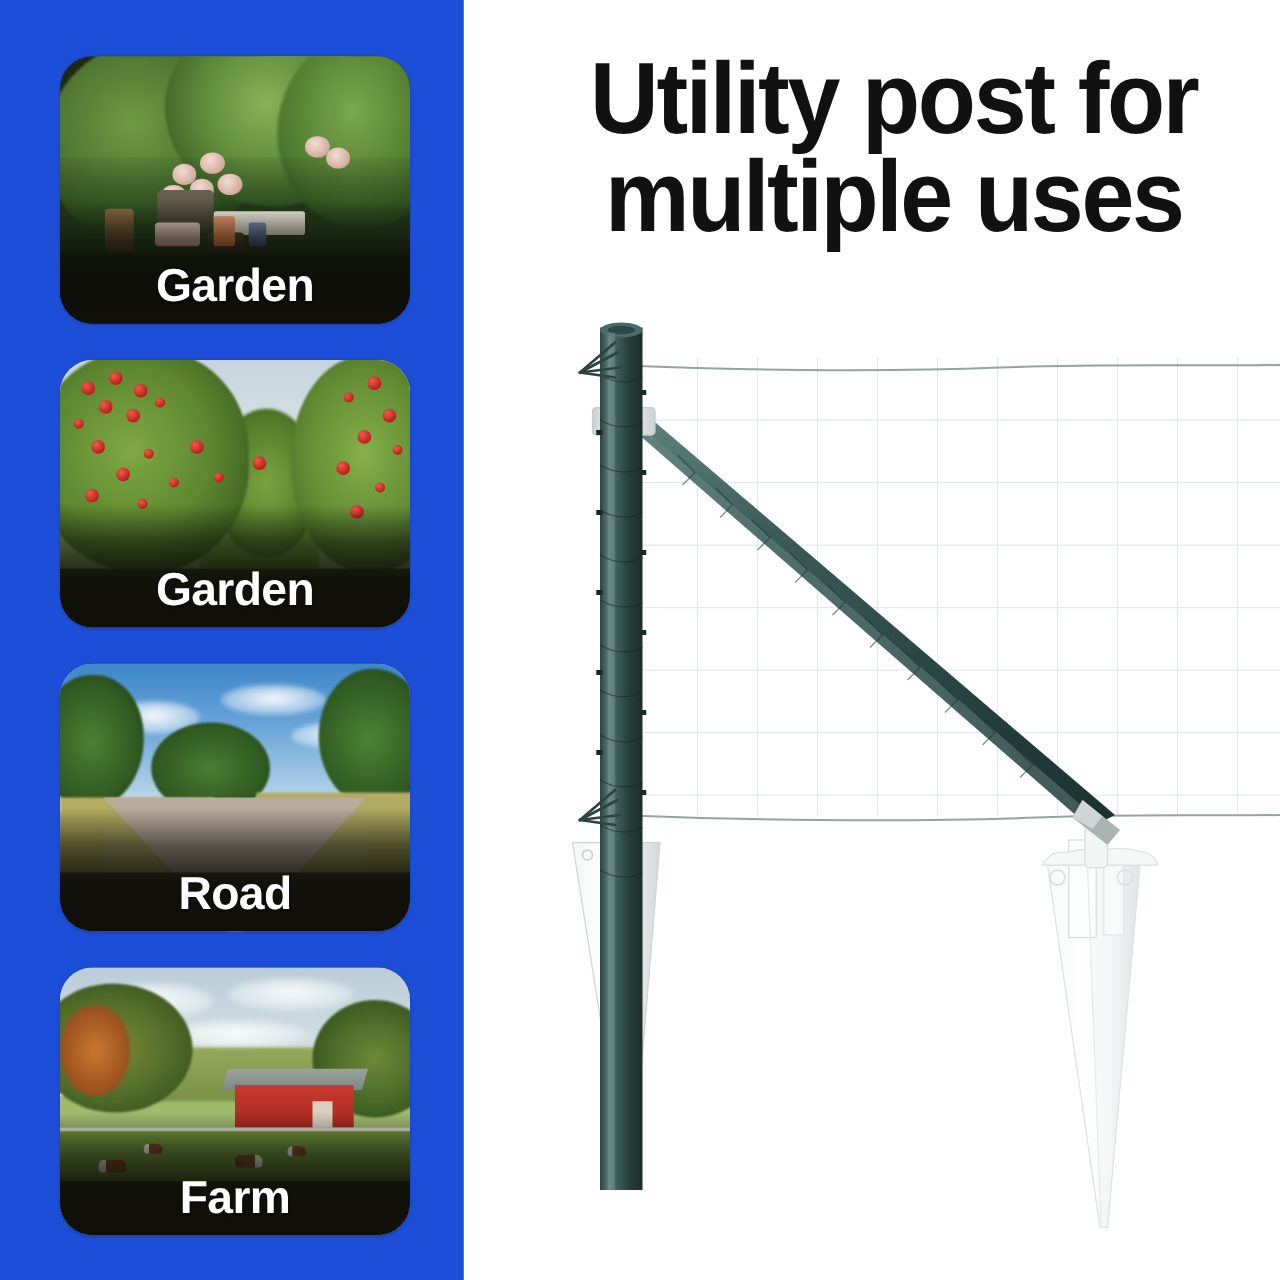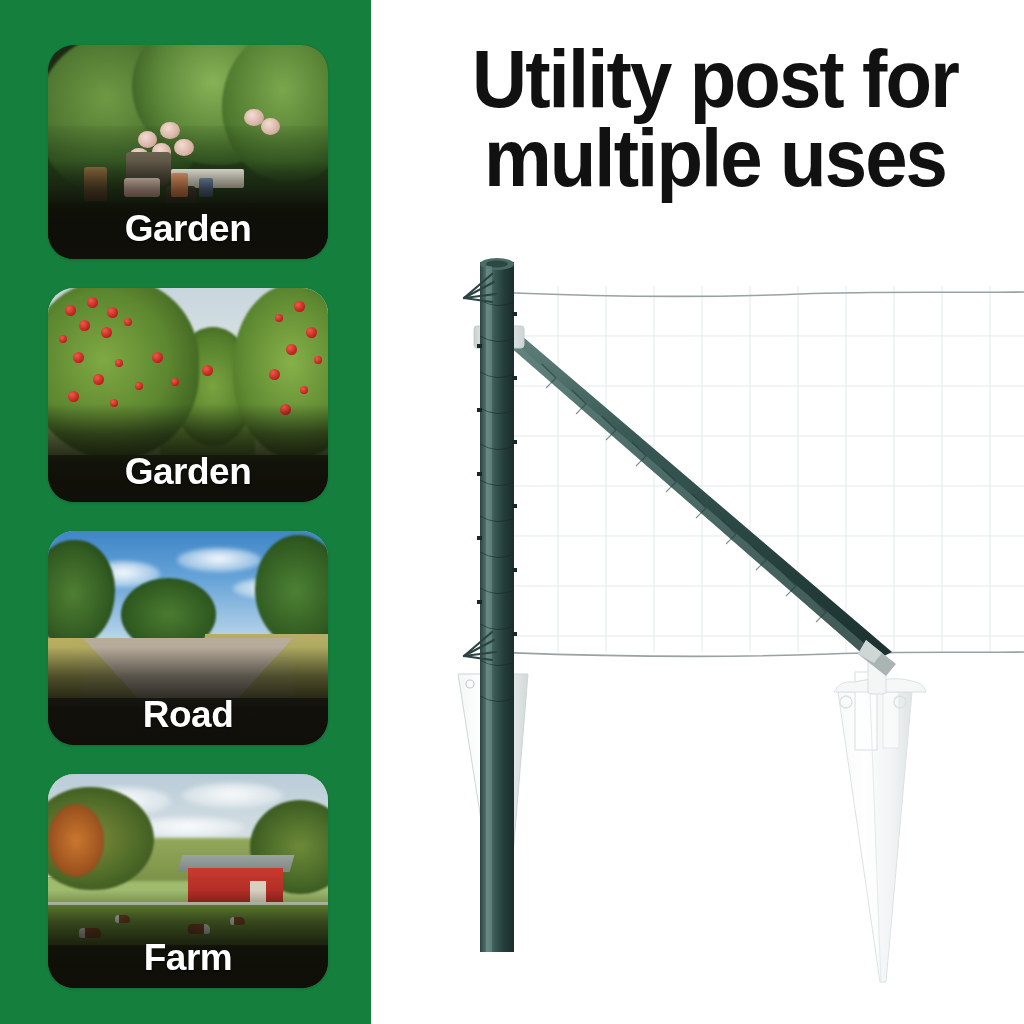--- a/index.html
+++ b/index.html
@@ -15,21 +15,21 @@
     background: #ffffff;
     font-family: "Liberation Sans", sans-serif;
   }
 
   
   #sidebar {
     position: absolute;
     left: 0; top: 0;
     width: 371px;
     height: 1024px;
-    background: #15803d;
+    background: #1d4ed8;
   }
 
   .card {
     position: absolute;
     left: 48px;
     width: 280px;
     height: 214px;
     border-radius: 26px;
     overflow: hidden;
     box-shadow: 0 1px 3px rgba(0,0,0,0.18);

